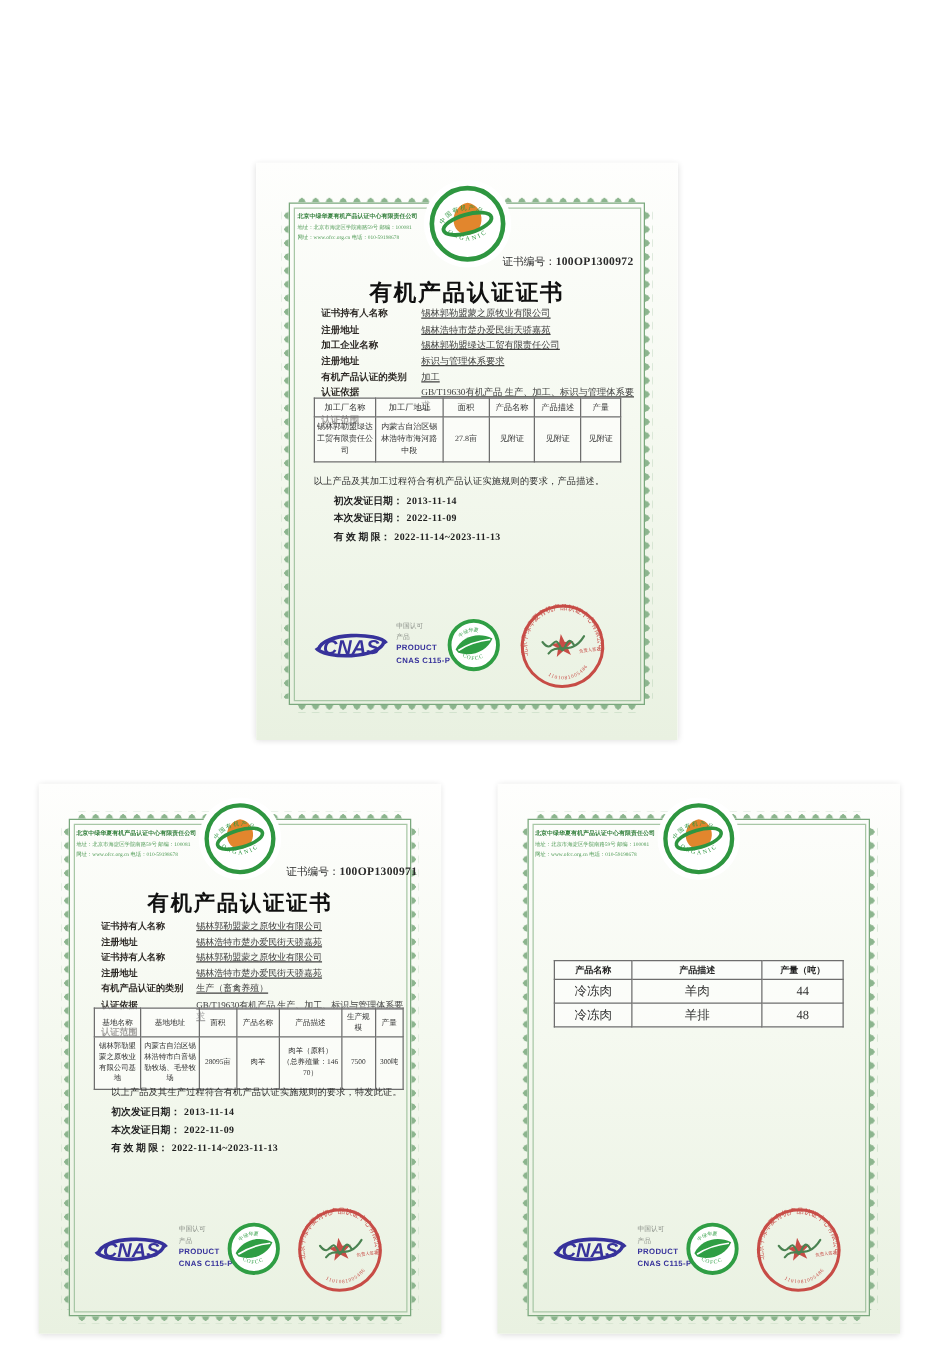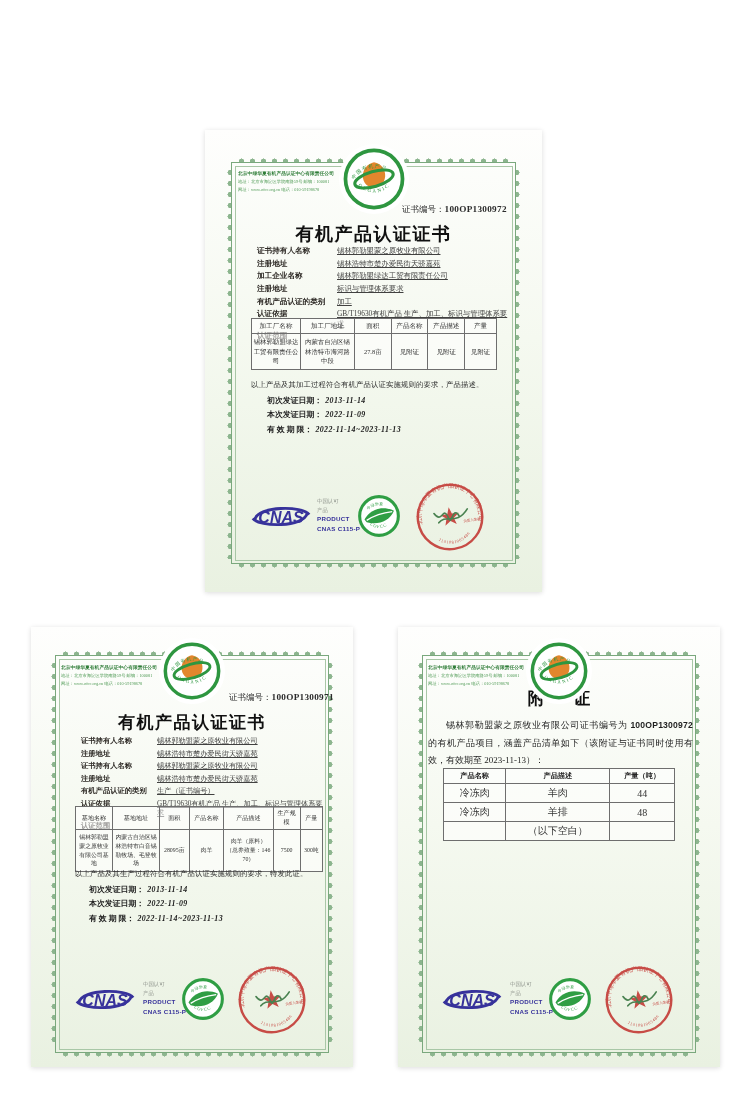--- a/index.html
+++ b/index.html
@@ -82,26 +82,26 @@
   #cert-prod .ctab { left:44px; top:179px; width:248px; }
   #cert-prod .ctab th { font-size:6.1px; height:14px; }
   #cert-prod .ctab td { font-size:5.9px; height:42px; line-height:1.5; }
   #cert-annex .ctab { left:45px; top:141px; width:232px; }
   #cert-annex .ctab th { font-size:7.2px; font-weight:bold; height:14px; color:#222; }
   #cert-annex .ctab td { font-size:10px; height:15px; }
 
   
   .stmt { position:absolute; font-size:7.3px; color:#2e2e2e; letter-spacing:.2px; }
   #cert-main .stmt { left:46px; top:250px; }
-  #cert-prod .stmt { left:44px; top:242px;font-family:Liberation Mono, monospace; }
+  #cert-prod .stmt { left:58px; top:242px;font-family:Liberation Mono, monospace; }
   .dates { position:absolute; }
   #cert-main .dates { left:62px; top:264px; }
   #cert-prod .dates { left:58px; top:256px; }
   .drow { font-weight:bold; font-size:7.9px; line-height:1.82; color:#222; }
-  .drow .dv { margin-left:3px; letter-spacing:.4px;font-style:italic; }
+  .drow .dv { margin-left:3px; letter-spacing:.4px; }
 
   
   .annex-para { position:absolute; left:30px; right:27px; top:90px; font-size:9px; line-height:1.95;
                 color:#1f1f1f; text-align:justify; text-indent:2em; }
   .annex-para b { font-family:"Liberation Sans", sans-serif; font-size:8.6px; letter-spacing:.2px; }
 
   
   .acc { position:absolute; left:0; right:0; height:80px; }
   #cert-main .acc { top:352px; }
   #cert-prod .acc, #cert-annex .acc { top:338px; }
@@ -318,21 +318,21 @@
       <div class="frow">
           <span class="flabel">证书持有人名称</span>
           <span class="fvalue">锡林郭勒盟蒙之原牧业有限公司</span>
         </div>
       <div class="frow">
           <span class="flabel">注册地址</span>
           <span class="fvalue">锡林浩特市楚办爱民街天骄嘉苑</span>
         </div>
       <div class="frow">
           <span class="flabel">有机产品认证的类别</span>
-          <span class="fvalue">生产（证书编号）</span>
+          <span class="fvalue">生产（畜禽养殖）</span>
         </div>
       <div class="frow">
           <span class="flabel">认证依据</span>
           <span class="fvalue">GB/T19630有机产品 生产、加工、标识与管理体系要求</span>
         </div>
       <div class="frow">
           <span class="flabel">认证范围</span>
           <span class="fvalue"></span>
         </div>
     </div>
@@ -442,25 +442,21 @@
         <text font-size="8" fill="#2e9640" letter-spacing="3"><textPath href="#ob3" startOffset="14%">ORGANIC</textPath></text>
       </svg>
     </div>
 
     <div class="issuer">
       <div class="l1">北京中绿华夏有机产品认证中心有限责任公司</div>
       <div class="l2">地址：北京市海淀区学院南路59号  邮编：100081</div>
       <div class="l2">网址：www.ofcc.org.cn  电话：010-59198678</div>
     </div>
 
-    <div class="ctitle">附 证</div>
-
-    <div class="annex-para">
-      <span>锡林郭勒盟蒙之原牧业有限公司证书编号为 </span><b>100OP1300972</b><span> 的有机产品项目，涵盖产品清单如下（该附证与证书同时使用有效，有效期至 2023-11-13）：</span>
-    </div>
+
 
     <table class="ctab">
       <colgroup>
           <col style="width:27%">
           <col style="width:45%">
           <col style="width:28%">
         </colgroup>
       <tbody>
           <tr>
         <th>产品名称</th>
@@ -469,25 +465,20 @@
       </tr>
       <tr>
         <td>冷冻肉</td>
         <td>羊肉</td>
         <td>44</td>
       </tr>
       <tr>
         <td>冷冻肉</td>
         <td>羊排</td>
         <td>48</td>
-      </tr>
-      <tr>
-        <td></td>
-        <td>（以下空白）</td>
-        <td></td>
       </tr>
     </tbody>
       </table>
 
     <div class="acc">
       <div class="cnas">
         <svg viewBox="0 0 200 100">
           <path d="M18 60 C28 16 168 16 188 44" stroke="#37329b" stroke-width="9" fill="none"></path>
           <path d="M182 40 C172 84 32 84 12 56" stroke="#37329b" stroke-width="9" fill="none"></path>
           <text x="100" y="70" text-anchor="middle" font-family="Liberation Sans, sans-serif" font-weight="bold" font-style="italic" font-size="50" fill="#37329b">CNAS</text>

